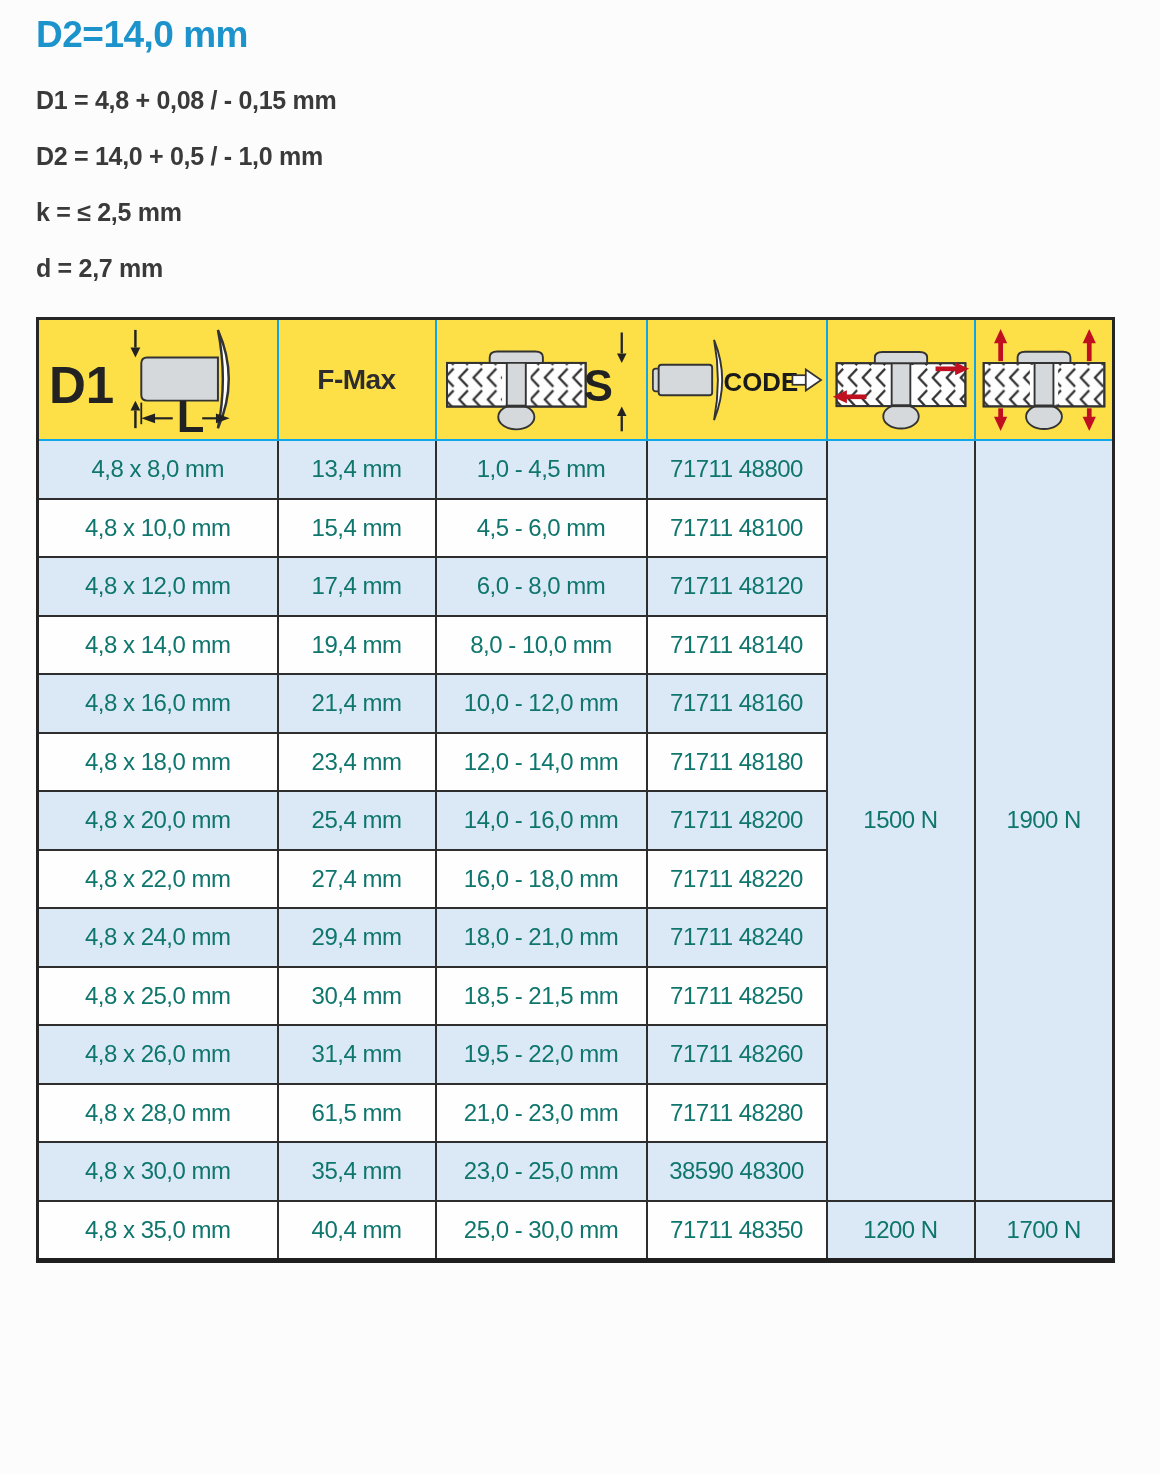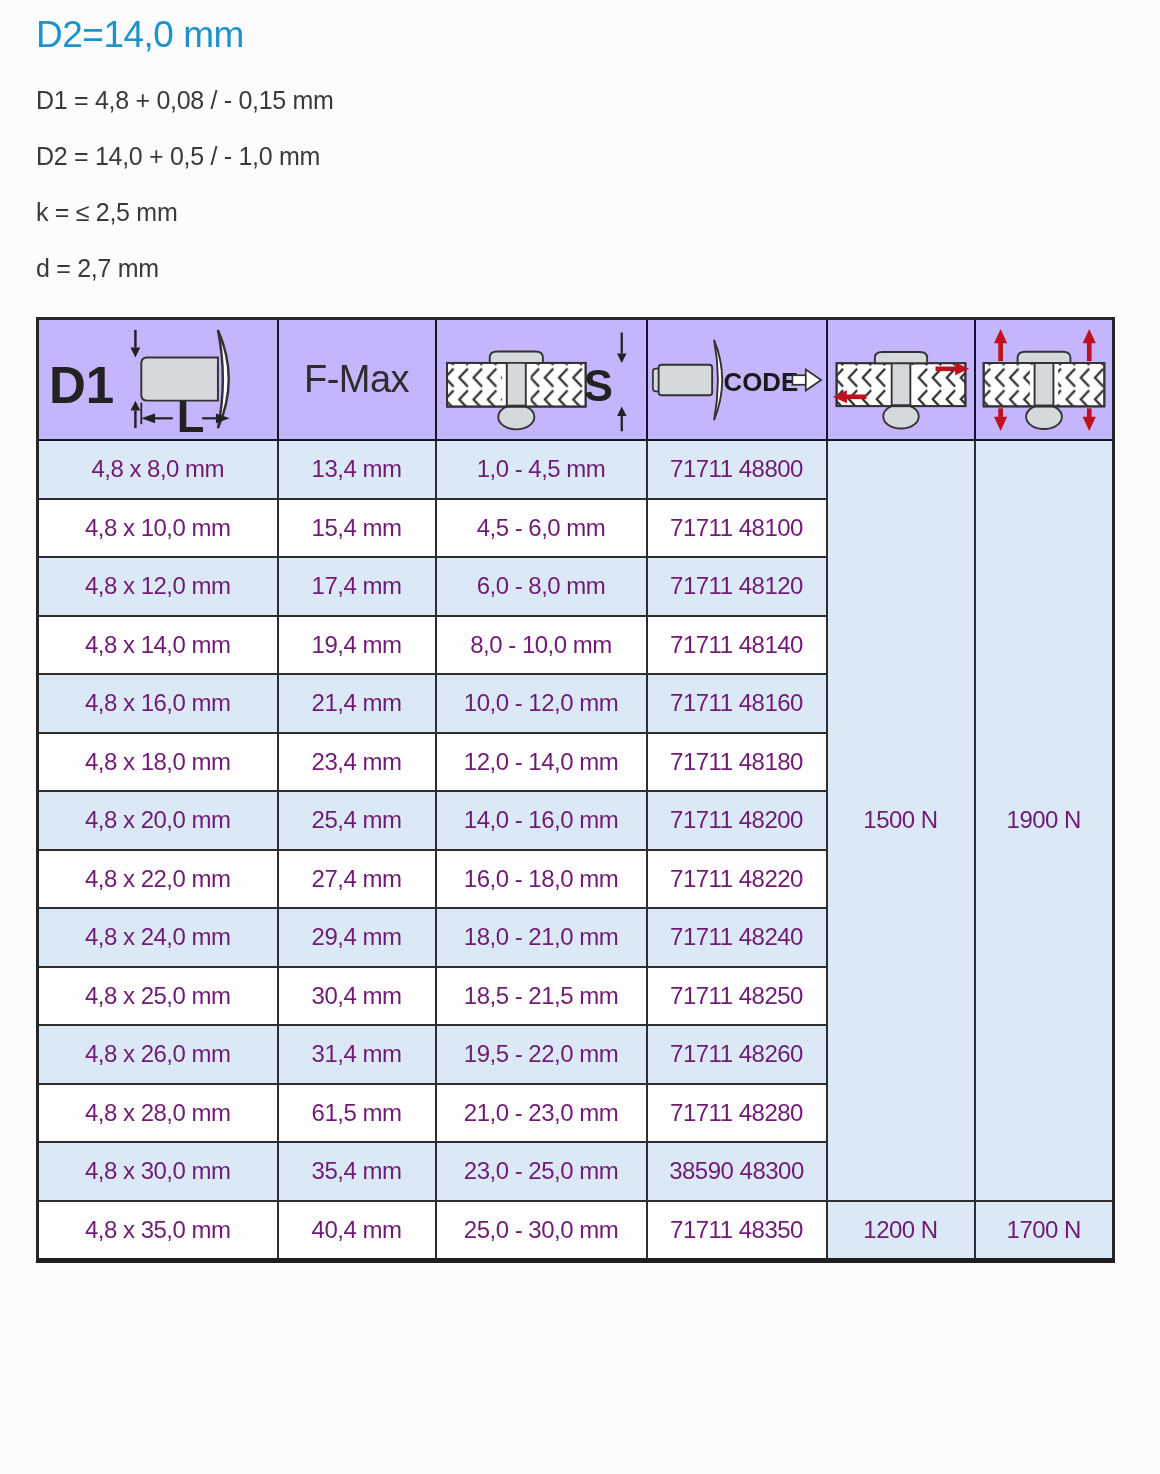--- a/index.html
+++ b/index.html
@@ -1,33 +1,33 @@
 <!DOCTYPE html>
 <html><head>
 <meta charset="utf-8">
 <style>
   html,body{margin:0;padding:0;background:#fcfcfc;}
   body{width:1160px;font-family:"Liberation Sans",sans-serif;color:#373737;}
   .page{width:1160px;min-height:1474px;box-sizing:border-box;padding:10px 0 16px 36px;background:#fcfcfc;}
   .title1{font-size:37px;font-weight:bold;color:#2b2f33;letter-spacing:-0.5px;margin:0;}
-  .title2{font-size:37px;font-weight:normal;color:#1d93cc;letter-spacing:-0.5px;margin:4px 0 0 0;}
+  .title2{font-size:37px;font-weight:bold;color:#1d93cc;letter-spacing:-0.5px;margin:4px 0 0 0;}
   .specs{margin-top:30px;}
-  .spec-line{font-size:25px;color:#3a3a3a;letter-spacing:-0.3px;margin-bottom:27px;font-weight:400;}
+  .spec-line{font-size:25px;color:#3a3a3a;letter-spacing:-0.3px;margin-bottom:27px;font-weight:700;}
   .drill-row{display:flex;align-items:center;gap:20px;margin-top:4px;height:34px;}
   .drill-row .drill-size{font-size:26px;color:#3a3a3a;letter-spacing:-0.3px;font-weight:500;}
   table.spec-table{border-collapse:collapse;margin-top:34px;table-layout:fixed;background:#fff;
     border:3px solid #262626;border-bottom:5px solid #1f1f1f;}
-  table.spec-table th{background:#c4b5fd;height:119px;border:2px solid #0f172a;padding:0;vertical-align:middle;}
+  table.spec-table th{background:#fde047;height:119px;border:2px solid #0ea5e9;padding:0;vertical-align:middle;}
   table.spec-table td{border:2px solid #2e2e2e;height:56.5px;text-align:center;vertical-align:middle;
-    font-size:24px;color:#701a75;letter-spacing:-0.5px;font-weight:500;padding:0;}
+    font-size:24px;color:#0f766e;letter-spacing:-0.5px;font-weight:500;padding:0;}
   td.blue{background:#dbe9f6;}
   td.white{background:#fefefe;}
   td.force{font-size:24px;}
   .hdr-wrap{display:flex;align-items:center;justify-content:center;height:100%;}
-  .fmax-label{font-size:38px;color:#2d2d2d;letter-spacing:-0.5px;font-weight:400;}
+  .fmax-label{font-size:28px;color:#2d2d2d;letter-spacing:-0.5px;font-weight:700;}
   svg text{font-family:"Liberation Sans",sans-serif;}
 </style>
 </head>
 <body>
 
 <div class="page">
 
   <h2 class="title2">D2=14,0 mm</h2>
 
   <div class="specs">

